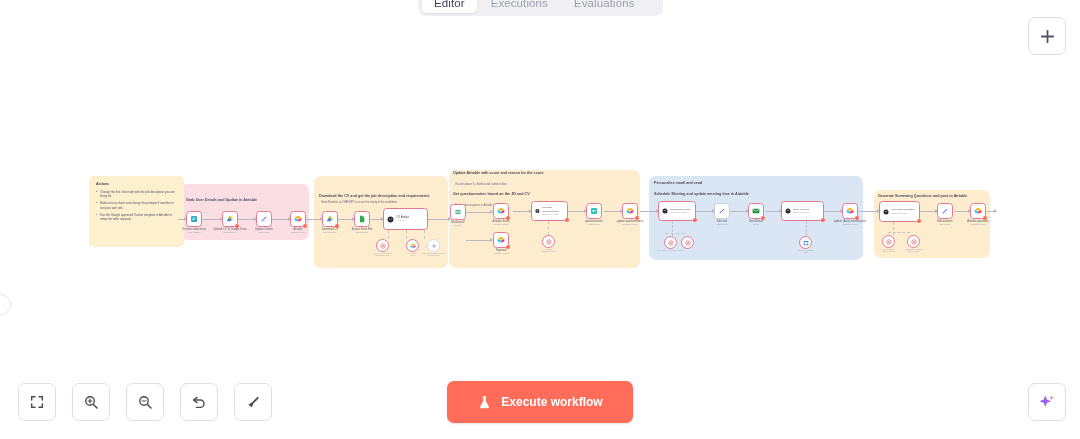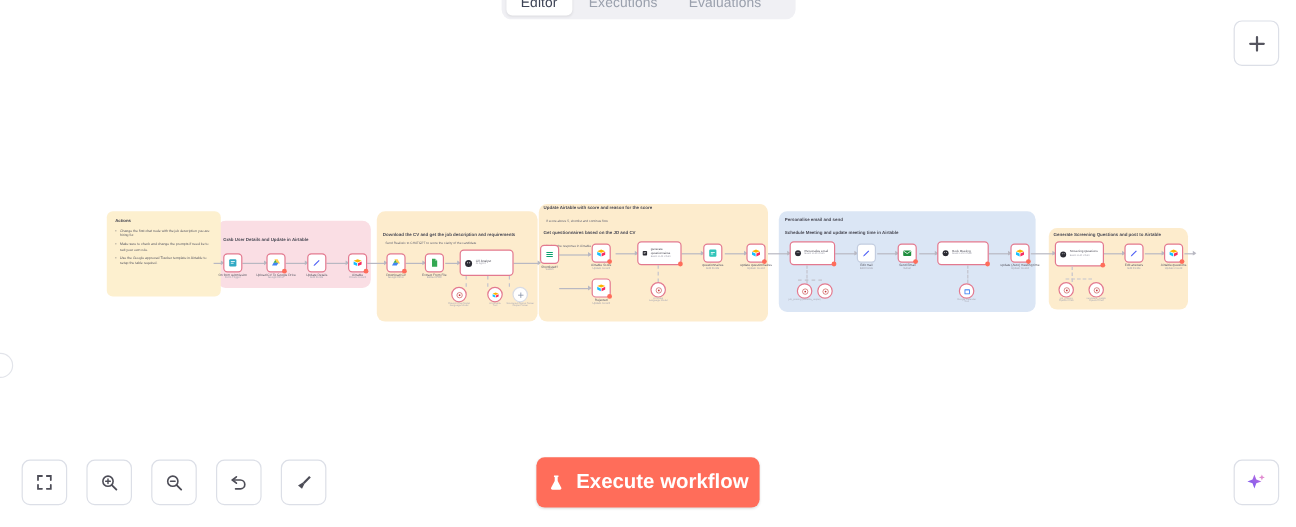--- a/index.html
+++ b/index.html
@@ -43,21 +43,21 @@
     border: 1px solid #dcdfe7; border-radius: 7px;
     display: flex; align-items: center; justify-content: center; cursor: pointer;
   }
 
   
   .execute-btn {
     position: absolute; left: 447px; top: 381px;
     width: 186px; height: 42px;
     background: #ff6d5a; border-radius: 7px;
     display: flex; align-items: center; justify-content: center; gap: 9px;
-    color: #fff; font-size: 17px; font-weight: 600; cursor: pointer;
+    color: #fff; font-size: 12px; font-weight: 600; cursor: pointer;
     box-shadow: 0 1px 2px rgba(0,0,0,.12);
   }
 
   
   .edge-circle {
     position: absolute; left: -10px; top: 294px;
     width: 21px; height: 21px; border: 1px solid #e2e4ea;
     border-radius: 50%; background: #fff;
   }
 

